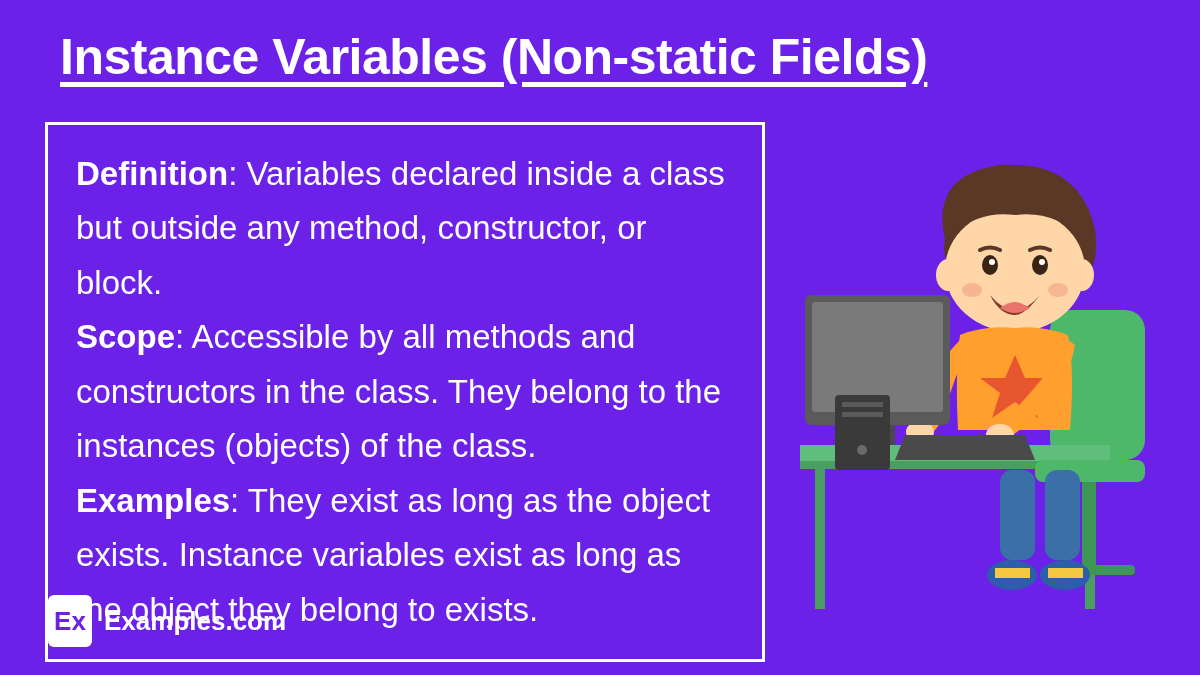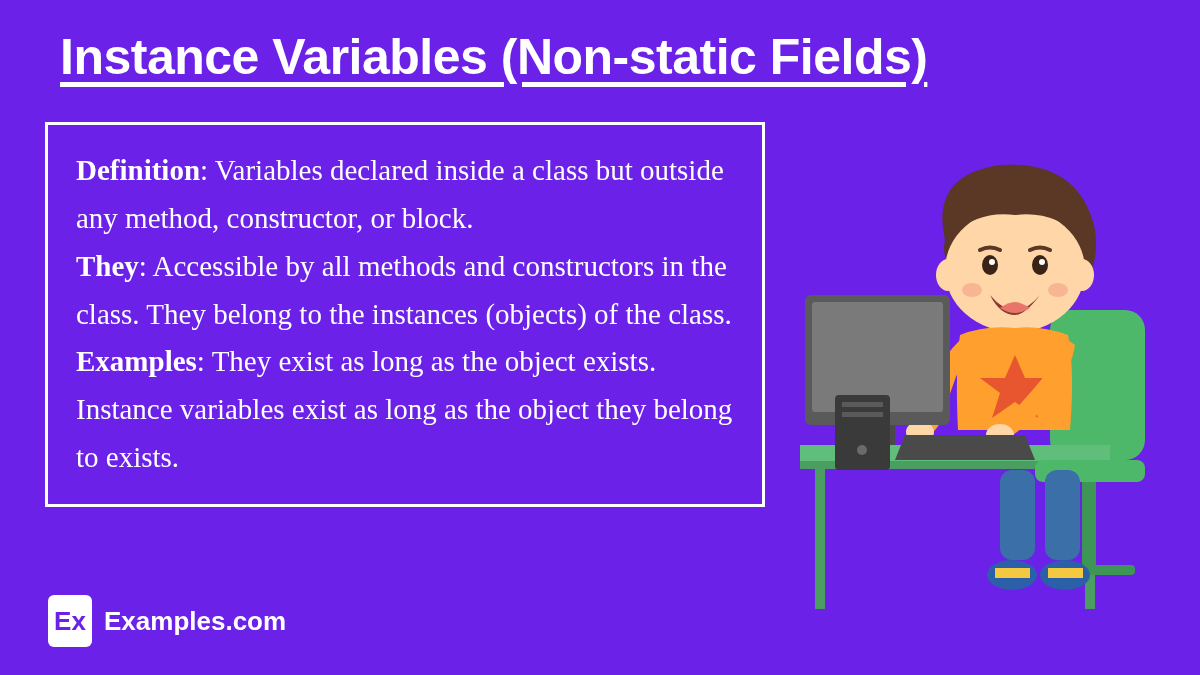--- a/index.html
+++ b/index.html
@@ -20,24 +20,23 @@
     padding: 28px 0 6px 60px;
     letter-spacing: -0.5px;
   }
   .content-box {
     border: 3px solid #fff;
     margin: 30px 0 0 45px;
     width: 720px;
     padding: 22px 28px;
   }
   .content-box p {
-    font-size: 29px;
+    font-size: 33px;
     line-height: 1.65;
     font-weight: 400;
-    font-family: Liberation Serif, serif;
   }
   .content-box .label { font-weight: 700; }
   .footer {
     position: absolute;
     left: 48px;
     bottom: 28px;
     display: flex;
     align-items: center;
     gap: 12px;
   }
@@ -63,21 +62,21 @@
   }
 </style>
 </head>
 <body>
 
 <h1 class="title">Instance Variables (Non-static Fields)</h1>
 
 <div class="content-box">
   <p>
     <span class="label">Definition</span><span>: Variables declared inside a class but outside any method, constructor, or block.</span><br>
-    <span class="label">They</span><span>: Accessible by all methods and constructors in the class. They belong to the instances (objects) of the class.</span><br>
+    <span class="label">Scope</span><span>: Accessible by all methods and constructors in the class. They belong to the instances (objects) of the class.</span><br>
     <span class="label">Examples</span><span>: They exist as long as the object exists. Instance variables exist as long as the object they belong to exists.</span>
   </p>
 </div>
 
 <div class="footer">
   <div class="logo-box">Ex</div>
   <div class="footer-text">Examples.com</div>
 </div>
 
 <svg class="illustration" viewBox="0 0 380 480">

